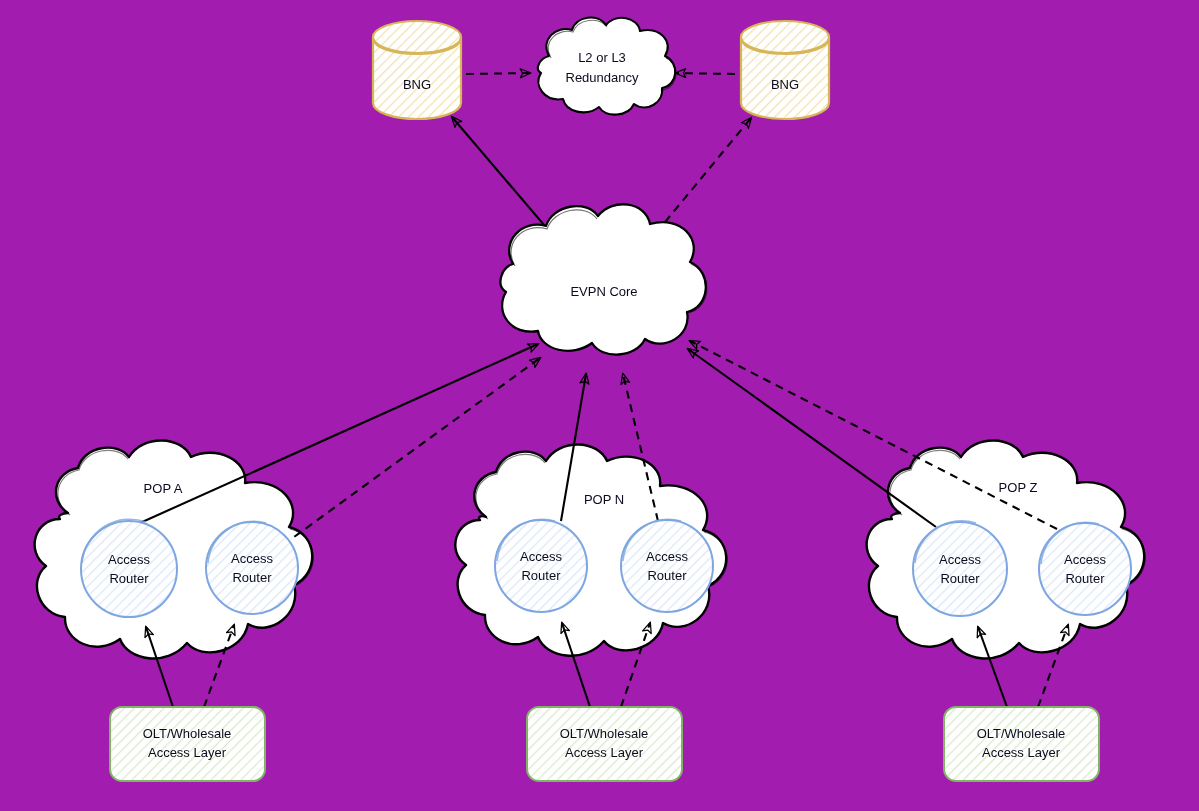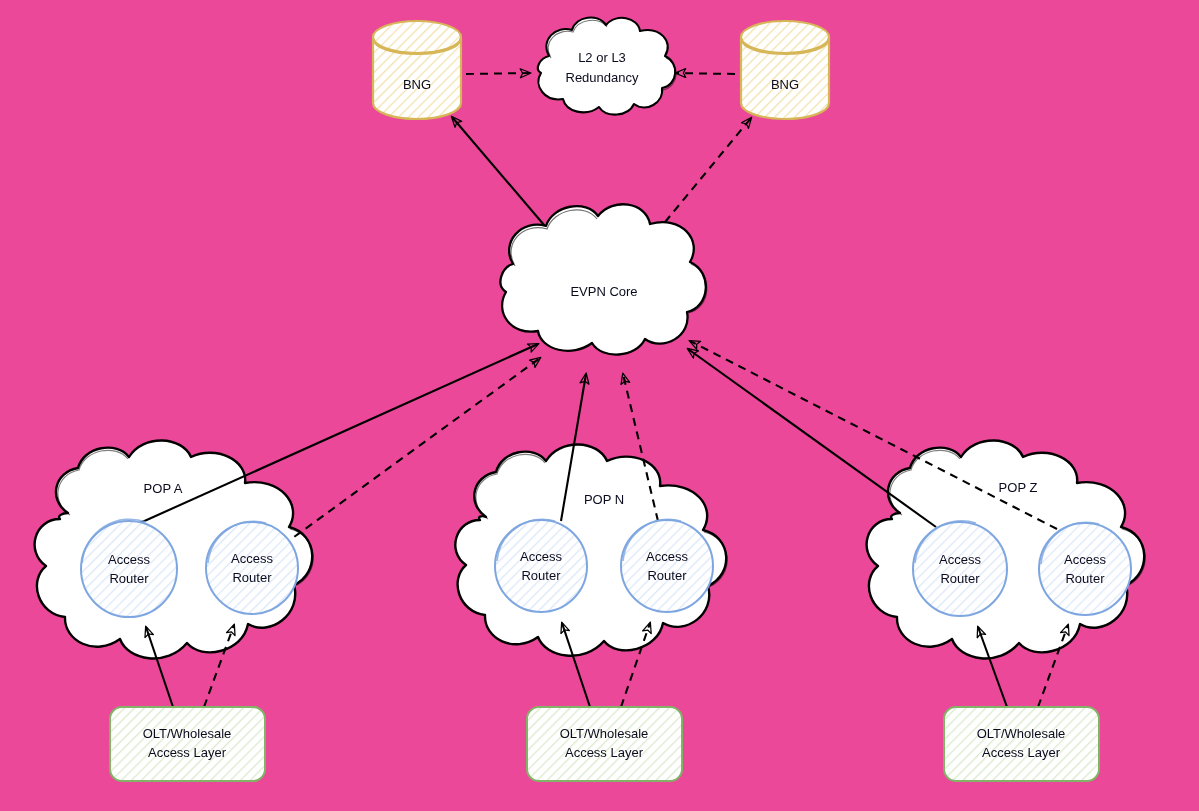--- a/index.html
+++ b/index.html
@@ -4,21 +4,21 @@
 <style>
   html, body {
     margin: 0;
     padding: 0;
     background: #ffffff;
   }
   #stage {
     position: relative;
     width: 1199px;
     height: 811px;
-    background: #ec4899;
+    background: #a21caf;
     overflow: hidden;
     font-family: "Liberation Sans", sans-serif;
   }
   #diagram {
     position: absolute;
     left: 0;
     top: 0;
     width: 1199px;
     height: 811px;
   }

